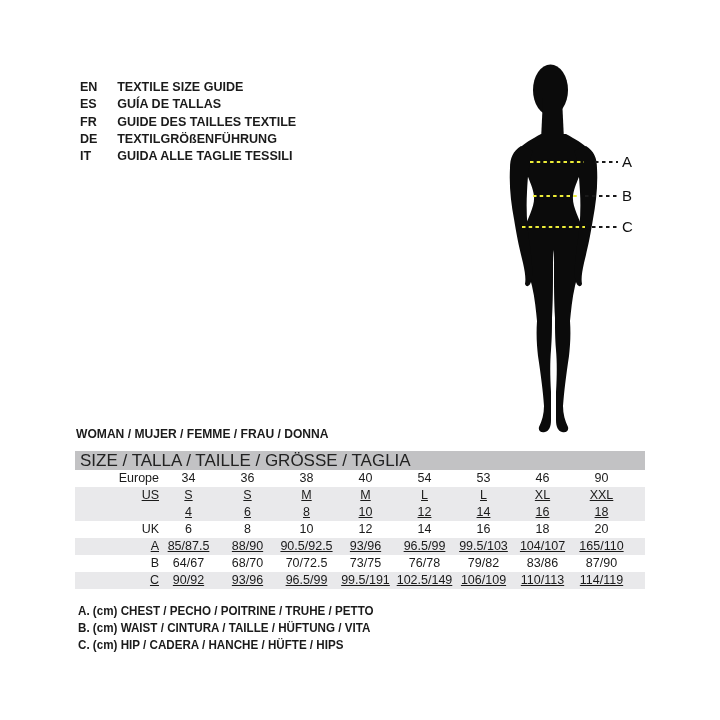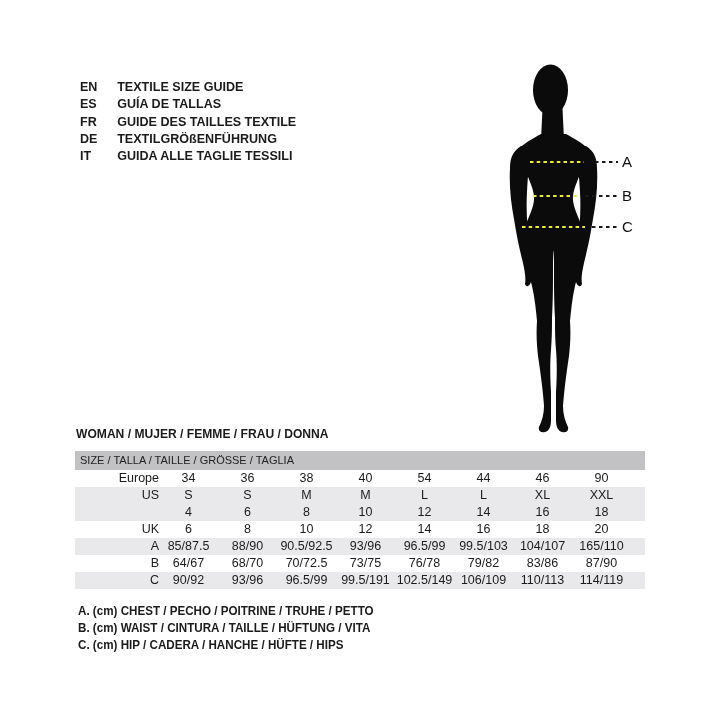--- a/index.html
+++ b/index.html
@@ -21,23 +21,23 @@
   #mlabel-a{top:154px;}
   #mlabel-b{top:188px;}
   #mlabel-c{top:219px;}
 
   
   .section-title{position:absolute;left:76px;top:426px;font-weight:bold;font-size:13px;white-space:nowrap;}
 
   
   .size-table{position:absolute;left:75px;top:451px;width:570px;border-collapse:collapse;table-layout:fixed;font-size:12.5px;}
   .size-table td{padding:0;height:17px;text-align:center;vertical-align:middle;line-height:17px;white-space:nowrap;}
-  .size-table .thead td{background:#c2c2c4;text-align:left;padding-left:5px;height:15px;line-height:19px;font-size:11px;color:#222;}
+  .size-table .thead td{background:#c2c2c4;text-align:left;padding-left:5px;height:15px;line-height:19px;font-size:17px;color:#222;}
   .size-table .lbl{text-align:right;padding-left:5px;}
-  .size-table tr.shade td{background:#e9e9eb;}
+  .size-table tr.shade td{background:#e9e9eb;text-decoration:underline;}
   .size-table tr.shade td.sp{background:#e9e9eb;}
 
   
   .legend{position:absolute;left:78px;top:603px;font-weight:bold;font-size:12.5px;line-height:17px;white-space:nowrap;}
 </style>
 </head>
 <body>
 
 <div class="lang-block condensed">
   <div class="lang-row">
@@ -165,21 +165,21 @@
       <tr class="thead">
     <td colspan="10">SIZE / TALLA / TAILLE / GRÖSSE / TAGLIA</td>
   </tr>
   <tr>
     <td class="lbl">Europe</td>
     <td>34</td>
     <td>36</td>
     <td>38</td>
     <td>40</td>
     <td>54</td>
-    <td>44</td>
+    <td>53</td>
     <td>46</td>
     <td>90</td>
     <td class="sp"></td>
   </tr>
   <tr class="shade">
     <td class="lbl">US</td>
     <td>S</td>
     <td>S</td>
     <td>M</td>
     <td>M</td>

